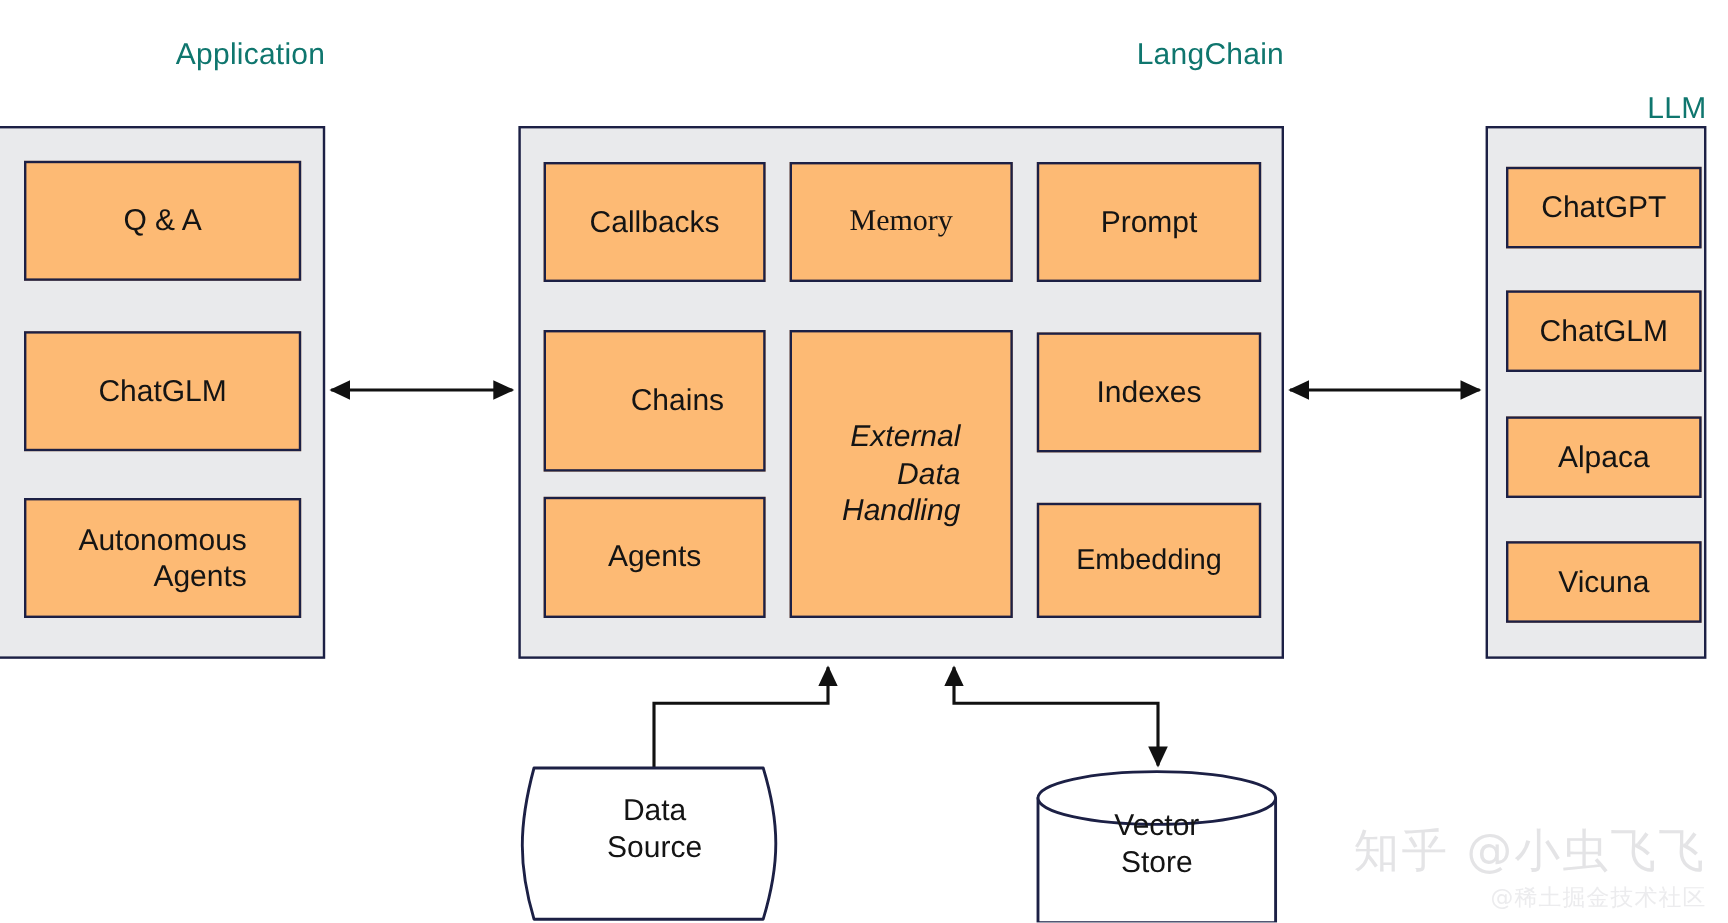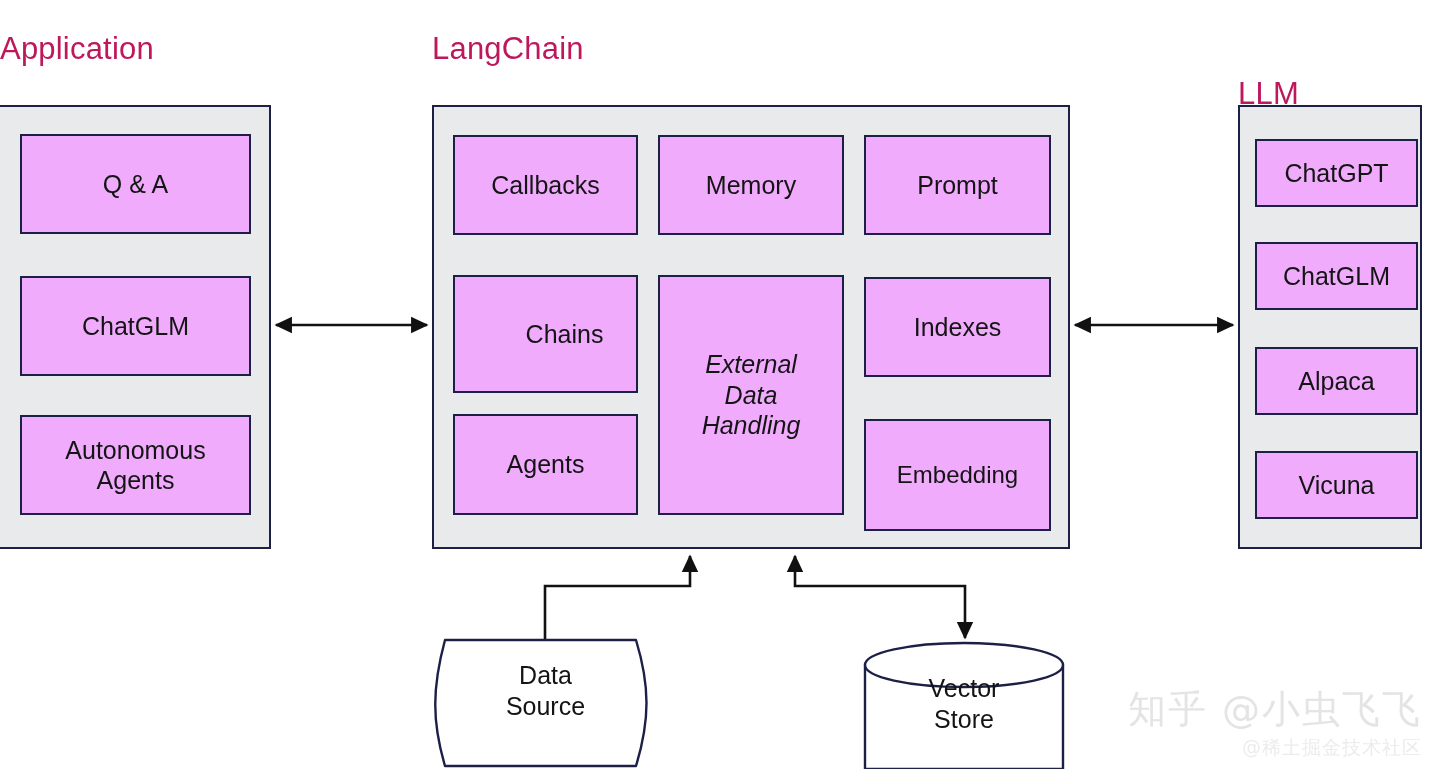--- a/index.html
+++ b/index.html
@@ -16,23 +16,23 @@
     position: relative;
     width: 1440px;
     height: 769px;
     background: #ffffff;
     overflow: hidden;
   }
 
   
   .col-title {
     position: absolute;
-    font-size: 31px;
-    color: #be185d;
-    text-align: left;
+    font-size: 25px;
+    color: #0f766e;
+    text-align: right;
     white-space: nowrap;
     letter-spacing: 0.2px;
   }
   #title-application { left: 0px;    top: 31px; width: 271px; }
   #title-langchain   { left: 432px;  top: 31px; width: 638px; }
   #title-llm         { left: 1238px; top: 31px; width: 184px; margin-top: 45px; }
 
   
   .panel {
     position: absolute;
@@ -41,51 +41,51 @@
     border: 2.5px solid #1c2045;
   }
   #panel-application { left: -2px;  top: 105px; width: 273px;  height: 444px; }
   #panel-langchain   { left: 432px; top: 105px; width: 638px;  height: 444px; }
   #panel-llm         { left: 1238px;top: 105px; width: 184px;  height: 444px; }
 
   
   .box {
     position: absolute;
     box-sizing: border-box;
-    background: #f0abfc;
+    background: #fdba74;
     border: 2px solid #1c2045;
     display: flex;
     align-items: center;
     justify-content: center;
-    text-align: center;
+    text-align: right;
     color: #141414;
     font-size: 25px;
     line-height: 1.22;
     padding: 2px 4px;
   }
   .box.small { font-size: 24px; }
 
   
   #box-qa               { left: 20px;  top: 134px; width: 231px; height: 100px; }
   #box-chatbot          { left: 20px;  top: 276px; width: 231px; height: 100px; }
   #box-autonomous-agents{ left: 20px;  top: 415px; width: 231px; height: 100px; }
 
   
   #box-callbacks { left: 453px; top: 135px; width: 185px; height: 100px; }
   #box-chains    { left: 453px; top: 275px; width: 185px; height: 118px; padding-left: 42px;  }
   #box-agents    { left: 453px; top: 414px; width: 185px; height: 101px; }
 
   
-  #box-memory    { left: 658px; top: 135px; width: 186px; height: 100px; }
+  #box-memory    { left: 658px; top: 135px; width: 186px; height: 100px; font-family: Liberation Serif, serif; }
   #box-external  { left: 658px; top: 275px; width: 186px; height: 240px; }
 
   
   #box-prompt    { left: 864px; top: 135px; width: 187px; height: 100px; }
   #box-indexes   { left: 864px; top: 277px; width: 187px; height: 100px; }
-  #box-embedding { left: 864px; top: 419px; width: 187px; height: 112px;  }
+  #box-embedding { left: 864px; top: 419px; width: 187px; height: 96px;  }
 
   
   #box-chatgpt { left: 1255px; top: 139px; width: 163px; height: 68px; }
   #box-chatglm { left: 1255px; top: 242px; width: 163px; height: 68px; }
   #box-alpaca  { left: 1255px; top: 347px; width: 163px; height: 68px; }
   #box-vicuna  { left: 1255px; top: 451px; width: 163px; height: 68px; }
 
   
   #overlay {
     position: absolute;

